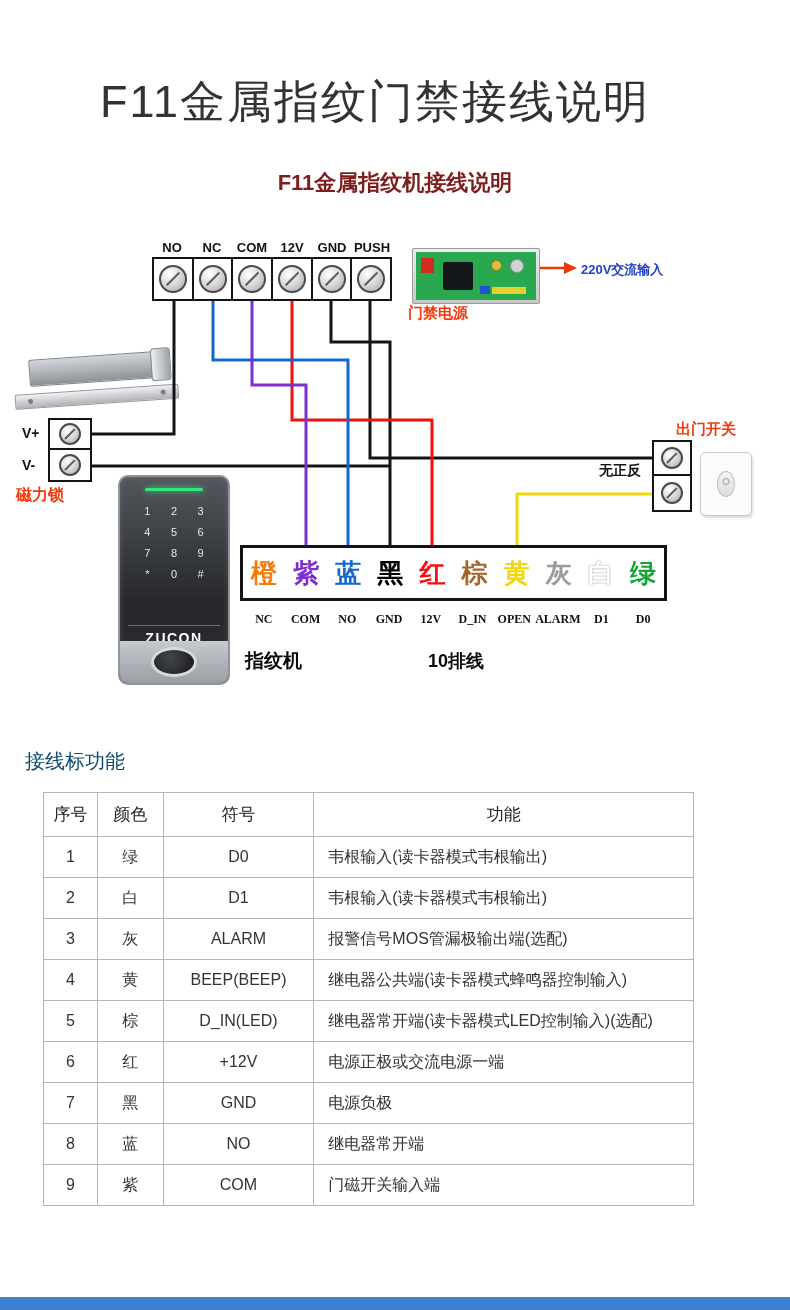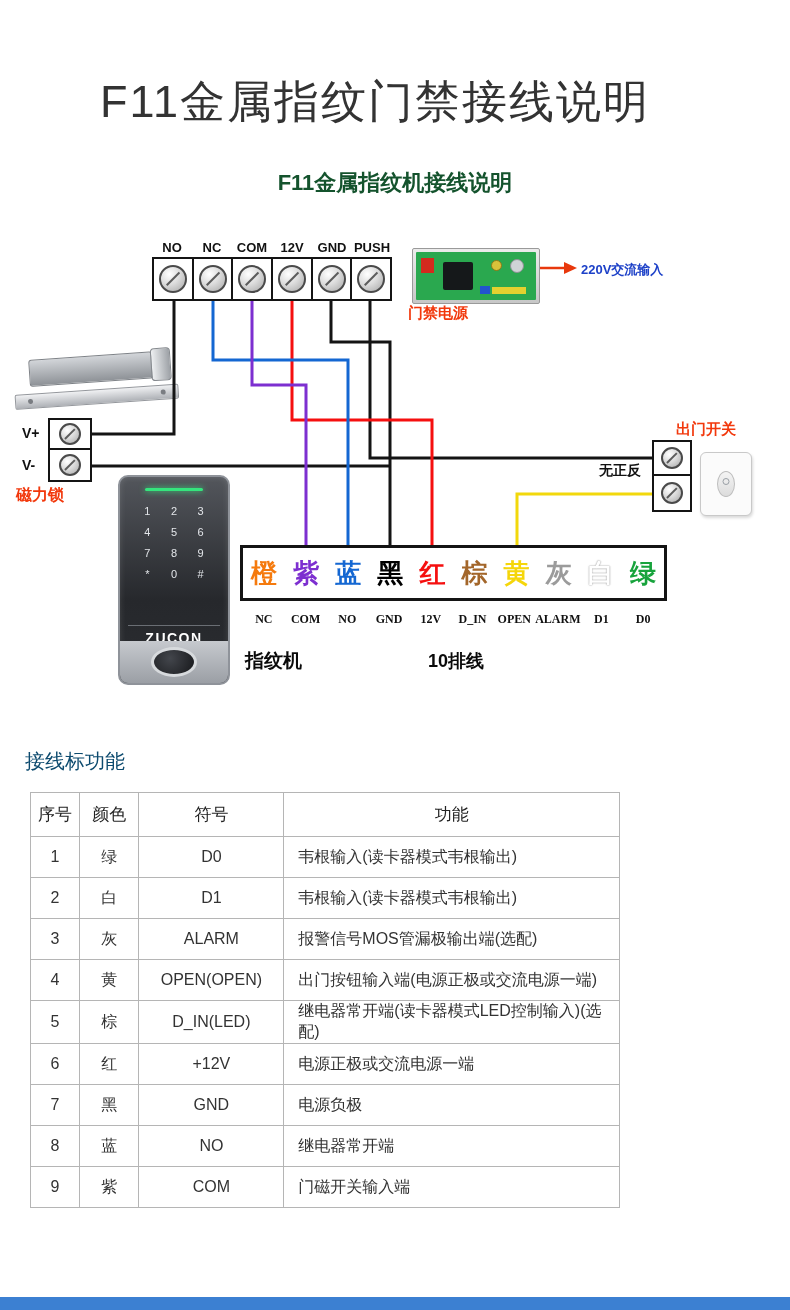--- a/index.html
+++ b/index.html
@@ -3,21 +3,21 @@
 <meta charset="utf-8">
 <style>
   * { margin:0; padding:0; box-sizing:border-box; }
   html,body { background:#fff; }
   .page { position:relative; width:790px; height:1310px; background:#fff; overflow:hidden;
           font-family:"Liberation Sans", sans-serif; color:#222; }
 
   .title { position:absolute; top:72px; left:0; width:750px; text-align:center;
            font-size:45px; font-weight:500; color:#333; letter-spacing:2px; }
   .subtitle { position:absolute; top:168px; left:0; width:790px; text-align:center;
-              font-size:22px; font-weight:700; color:#14532d; }
+              font-size:22px; font-weight:700; color:#7f1d1d; }
 
   .diagram { position:absolute; top:228px; left:0; width:790px; height:472px; }
 
   
   .term-labels { position:absolute; top:12px; left:152px; width:240px; display:flex; }
   .term-labels span { flex:1; text-align:center; font-size:13px; font-weight:700; color:#111; }
   .term-block { position:absolute; top:29px; left:152px; width:240px; height:44px;
                 border:2px solid #141414; background:#fff; display:flex; z-index:2; }
   .term-cell { flex:1; border-right:2px solid #141414; display:flex; align-items:center; justify-content:center; }
   .term-cell:last-child { border-right:none; }
@@ -99,21 +99,21 @@
                   border:1px solid #c9c9c9; border-radius:6px; box-shadow:1px 2px 3px rgba(0,0,0,.15); }
   .switch-btn { position:absolute; left:50%; top:50%; transform:translate(-50%,-50%); width:18px; height:26px;
                 border-radius:50%; background:linear-gradient(180deg,#f4f4f4,#dcdcdc); border:1px solid #bdbdbd; }
   .switch-btn i { position:absolute; left:50%; top:6px; transform:translateX(-50%); width:7px; height:7px;
                   border-radius:50%; border:1.5px solid #9aa0a6; display:block; }
 
   .wires { position:absolute; left:0; top:0; width:790px; height:472px; z-index:1; pointer-events:none; }
 
   
   .section-heading { position:absolute; left:25px; top:748px; font-size:20px; color:#0c4a6e; }
-  .wiring-table { position:absolute; left:30px; top:792px; width:590px; border-collapse:collapse; }
+  .wiring-table { position:absolute; left:43px; top:792px; width:651px; border-collapse:collapse; }
   .wiring-table th { height:44px; font-size:17px; font-weight:400; color:#222;
                      border:1px solid #b5b5b5; text-align:center; }
   .wiring-table td { height:41px; font-size:16px; color:#333; border:1px solid #b5b5b5; text-align:center; }
   .wiring-table td.fn { text-align:left; padding-left:14px; }
 
   .bottom-bar { position:absolute; left:0; bottom:0; width:790px; height:13px; background:#3c80d2; }
 </style>
 </head>
 <body>
 
@@ -319,22 +319,22 @@
         </tr>
         <tr>
           <td>3</td>
           <td>灰</td>
           <td>ALARM</td>
           <td class="fn">报警信号MOS管漏极输出端(选配)</td>
         </tr>
         <tr>
           <td>4</td>
           <td>黄</td>
-          <td>OPEN(OPEN)</td>
-          <td class="fn">出门按钮输入端(电源正极或交流电源一端)</td>
+          <td>BEEP(BEEP)</td>
+          <td class="fn">继电器公共端(读卡器模式蜂鸣器控制输入)</td>
         </tr>
         <tr>
           <td>5</td>
           <td>棕</td>
           <td>D_IN(LED)</td>
           <td class="fn">继电器常开端(读卡器模式LED控制输入)(选配)</td>
         </tr>
         <tr>
           <td>6</td>
           <td>红</td>

